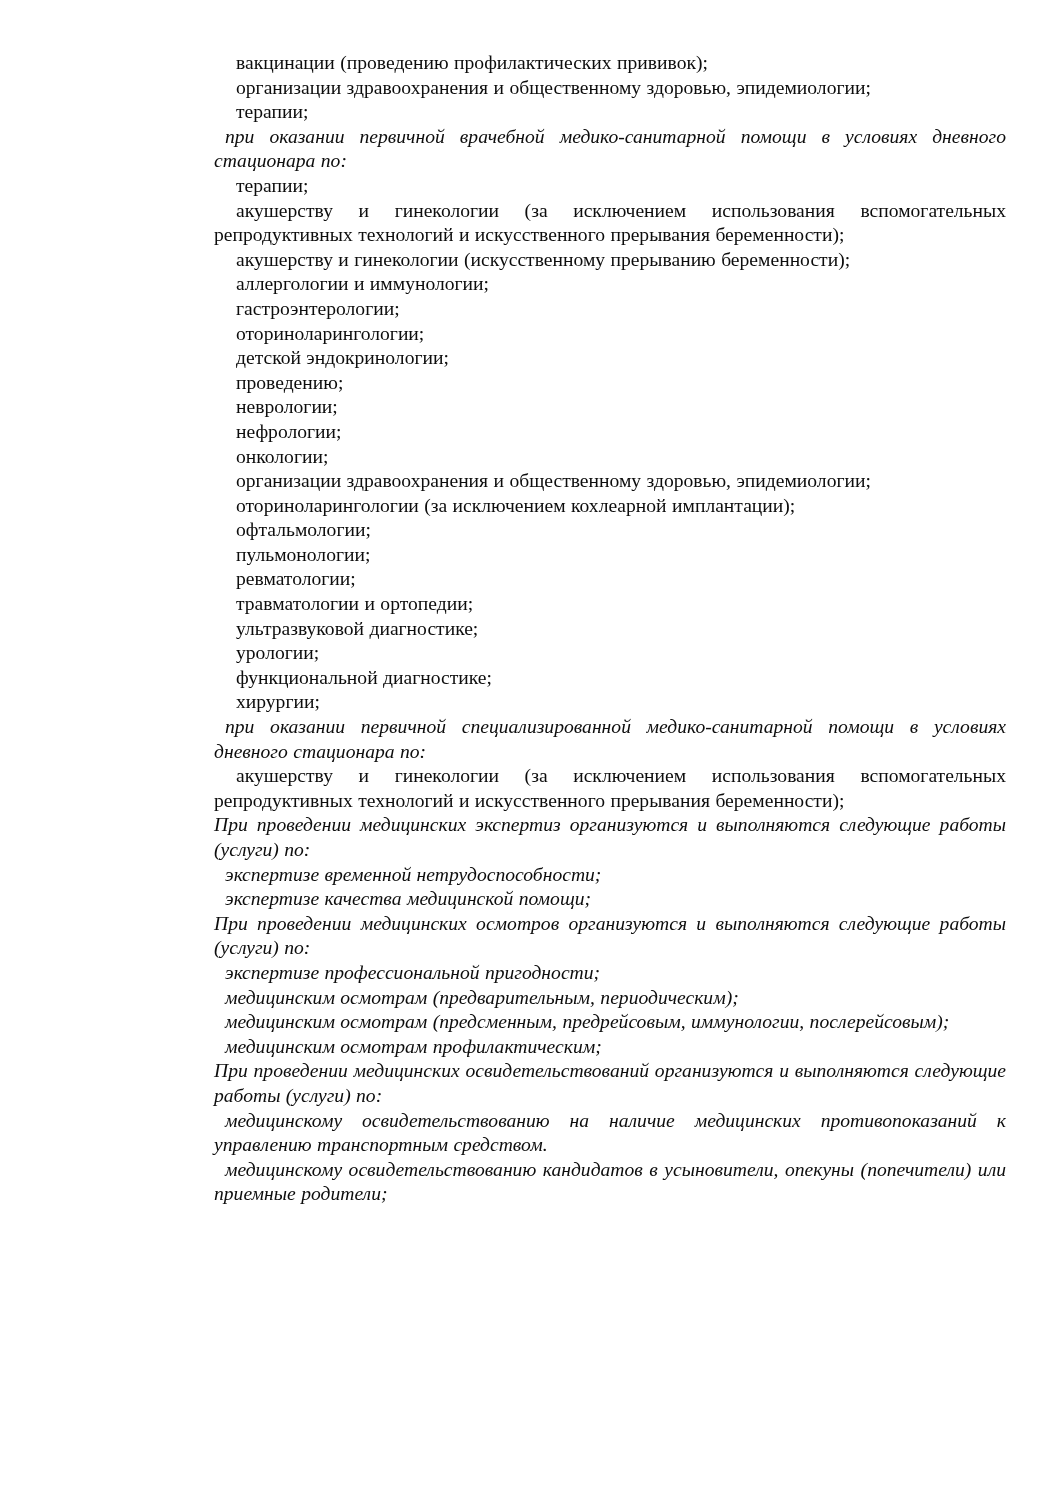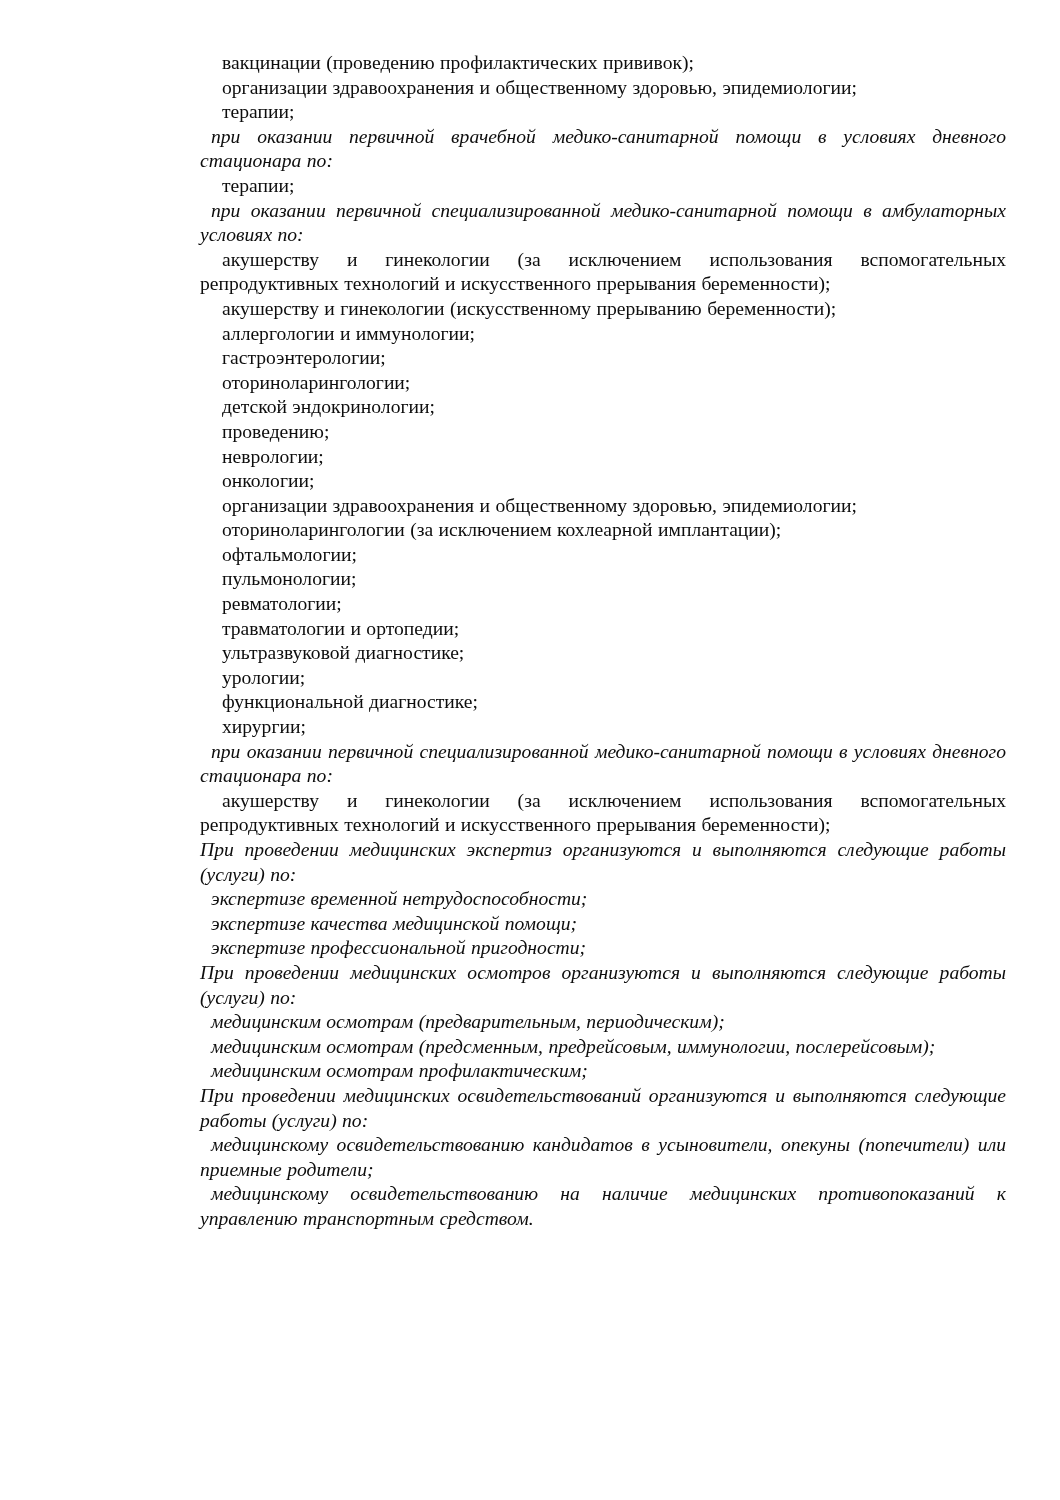--- a/index.html
+++ b/index.html
@@ -11,20 +11,21 @@
     width: 1060px;
     height: 1500px;
     overflow: hidden;
     font-family: "Liberation Serif", "DejaVu Serif", serif;
   }
   .page {
     width: 1060px;
     height: 1496px;
     background: #ffffff;
     box-sizing: border-box;
+    padding-left: 14px;
   }
   .text-body {
     box-sizing: border-box;
     padding: 51px 54px 0 200px;
     color: #0d0d0d;
     font-size: 19.6px;
     line-height: 24.6px;
     text-align: justify;
     text-align-last: left;
     word-spacing: 0.5px;
@@ -40,47 +41,47 @@
 </head>
 <body>
 
 <div class="page">
   <div class="text-body" style="color: rgb(13, 13, 13);">
       <p class="para indent-lg">вакцинации (проведению профилактических прививок);</p>
       <p class="para indent-lg">организации здравоохранения и общественному здоровью, эпидемиологии;</p>
       <p class="para indent-lg">терапии;</p>
       <p class="para indent-sm">при оказании первичной врачебной медико-санитарной помощи в условиях дневного стационара по:</p>
       <p class="para indent-lg">терапии;</p>
-      <p class="para indent-sm">при оказании первичной специализированной медико-санитарной помощи в амбулаторных условиях по:</p>
       <p class="para indent-lg">акушерству и гинекологии (за исключением использования вспомогательных репродуктивных технологий и искусственного прерывания беременности);</p>
       <p class="para indent-lg">акушерству и гинекологии (искусственному прерыванию беременности);</p>
       <p class="para indent-lg">аллергологии и иммунологии;</p>
       <p class="para indent-lg">гастроэнтерологии;</p>
       <p class="para indent-lg">оториноларингологии;</p>
       <p class="para indent-lg">детской эндокринологии;</p>
       <p class="para indent-lg">проведению;</p>
       <p class="para indent-lg">неврологии;</p>
+      <p class="para indent-lg">нефрологии;</p>
       <p class="para indent-lg">онкологии;</p>
       <p class="para indent-lg">организации здравоохранения и общественному здоровью, эпидемиологии;</p>
       <p class="para indent-lg">оториноларингологии (за исключением кохлеарной имплантации);</p>
       <p class="para indent-lg">офтальмологии;</p>
       <p class="para indent-lg">пульмонологии;</p>
       <p class="para indent-lg">ревматологии;</p>
       <p class="para indent-lg">травматологии и ортопедии;</p>
       <p class="para indent-lg">ультразвуковой диагностике;</p>
       <p class="para indent-lg">урологии;</p>
       <p class="para indent-lg">функциональной диагностике;</p>
       <p class="para indent-lg">хирургии;</p>
       <p class="para indent-sm">при оказании первичной специализированной медико-санитарной помощи в условиях дневного стационара по:</p>
       <p class="para indent-lg">акушерству и гинекологии (за исключением использования вспомогательных репродуктивных технологий и искусственного прерывания беременности);</p>
       <p class="para indent-none">При проведении медицинских экспертиз организуются и выполняются следующие работы (услуги) по:</p>
       <p class="para indent-sm">экспертизе временной нетрудоспособности;</p>
       <p class="para indent-sm">экспертизе качества медицинской помощи;</p>
+      <p class="para indent-none">При проведении медицинских осмотров организуются и выполняются следующие работы (услуги) по:</p>
       <p class="para indent-sm">экспертизе профессиональной пригодности;</p>
-      <p class="para indent-none">При проведении медицинских осмотров организуются и выполняются следующие работы (услуги) по:</p>
       <p class="para indent-sm">медицинским осмотрам (предварительным, периодическим);</p>
       <p class="para indent-sm">медицинским осмотрам (предсменным, предрейсовым, иммунологии, послерейсовым);</p>
       <p class="para indent-sm">медицинским осмотрам профилактическим;</p>
       <p class="para indent-none">При проведении медицинских освидетельствований организуются и выполняются следующие работы (услуги) по:</p>
+      <p class="para indent-sm">медицинскому освидетельствованию на наличие медицинских противопоказаний к управлению транспортным средством.</p>
       <p class="para indent-sm">медицинскому освидетельствованию кандидатов в усыновители, опекуны (попечители) или приемные родители;</p>
-      <p class="para indent-sm">медицинскому освидетельствованию на наличие медицинских противопоказаний к управлению транспортным средством.</p>
     </div>
 </div>
 
 </body></html>

